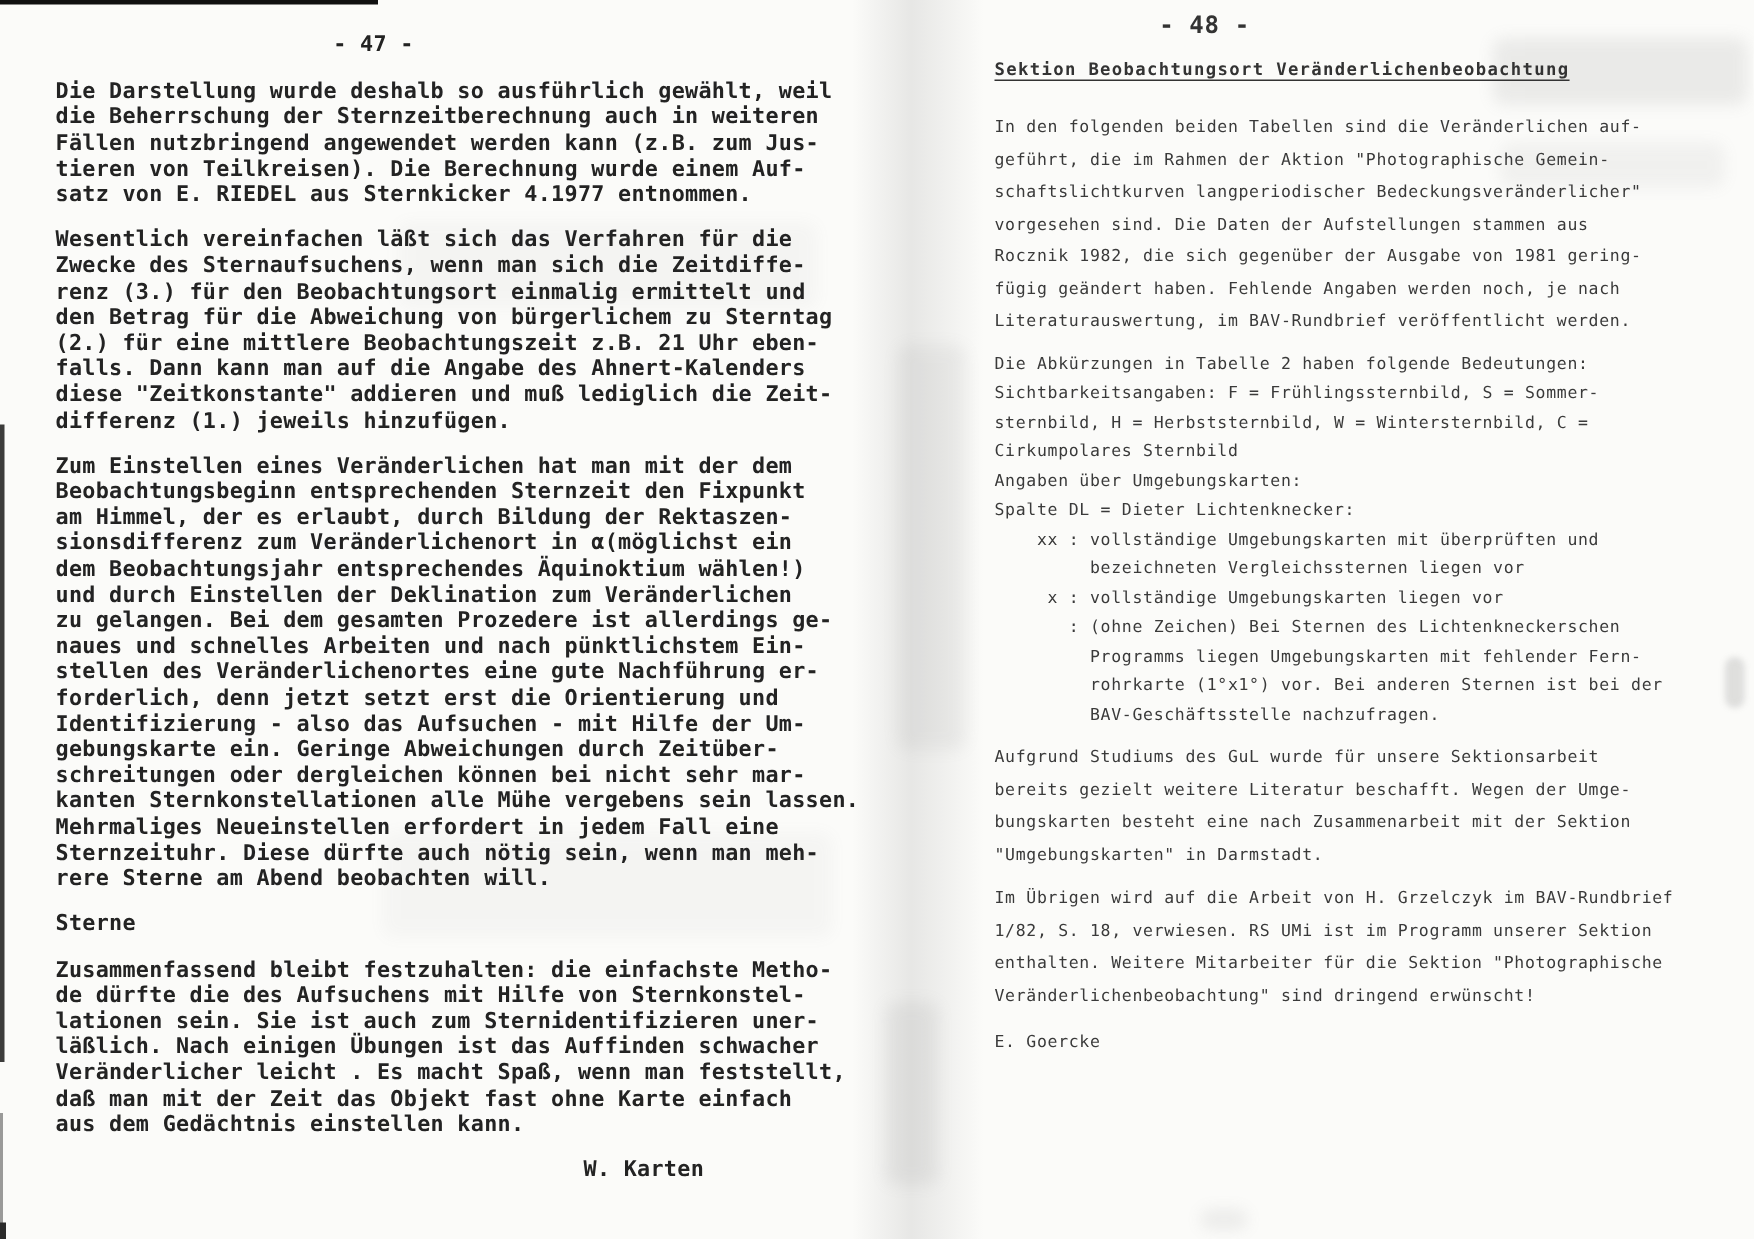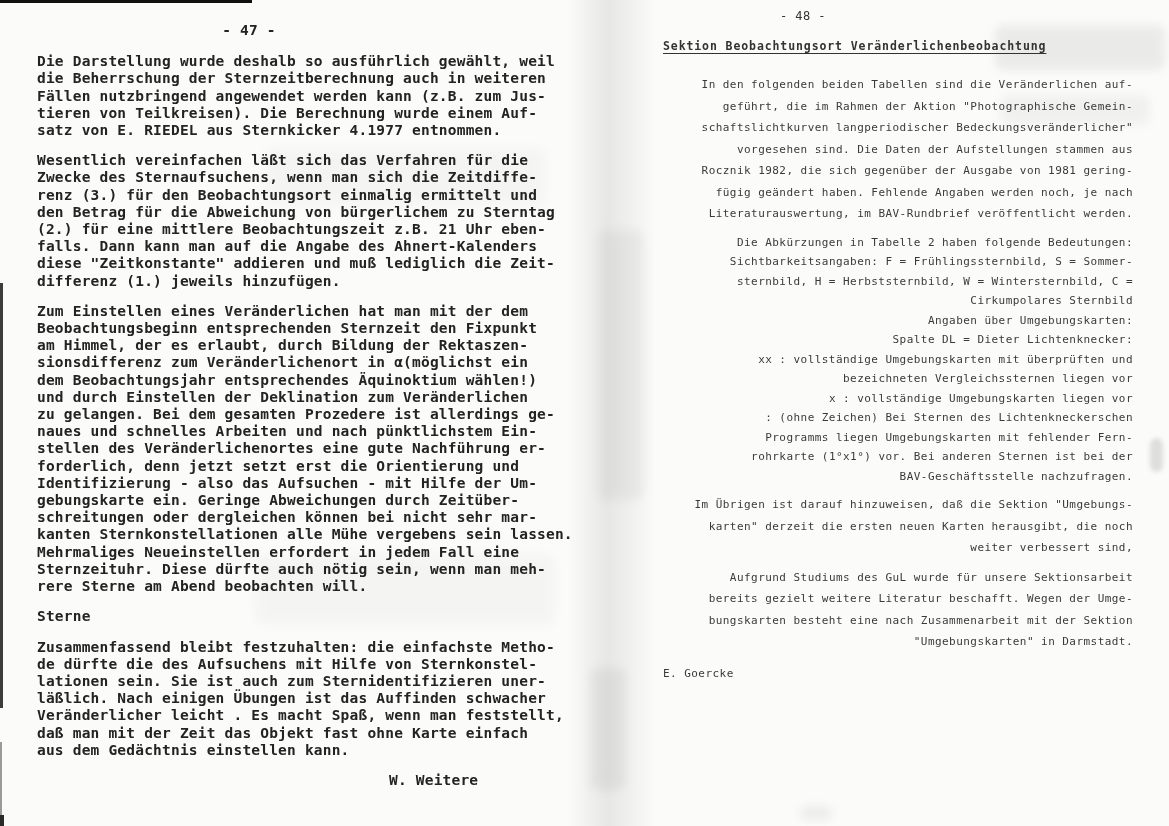--- a/index.html
+++ b/index.html
@@ -20,24 +20,24 @@
     color: #232323;
   }
   .page-right {
     left: 663px; top: 6px; width: 470px;
     font-weight: 400;
     font-size: 11px; line-height: 21.5px;
     letter-spacing: 0.45px;
     color: #3a3a3a;
   }
   .para { white-space: pre-wrap; margin: 12px 0 13px 0; }
-  .page-right .para { margin: 0 0 8px 0; text-align: right; }
+  .page-right .para { margin: 0 0 8px 0; }
   .pagenum { text-align: center; }
   .page-left .pagenum { transform: translateX(-62px); margin: 0 0 14px 0; }
-  .page-right .pagenum { transform: translateX(-95px); font-size: 12px; margin: 0 0 8px 0; color: #333; }
+  .page-right .pagenum { transform: translateX(-95px); font-size: 16px; margin: 0 0 8px 0; color: #333; font-weight: bold; }
   .heading {
     display: inline-block;
     text-decoration: underline;
     text-underline-offset: 3px;
     font-weight: 700;
     font-size: 11.5px;
     letter-spacing: 0.9px;
     color: #333;
     margin: 0 0 17px 0;
     white-space: pre-wrap;
@@ -119,21 +119,21 @@
 Sternzeituhr. Diese dürfte auch nötig sein, wenn man meh-
 rere Sterne am Abend beobachten will.</p>
     <p class="para subheading">Sterne</p>
     <p class="para">Zusammenfassend bleibt festzuhalten: die einfachste Metho-
 de dürfte die des Aufsuchens mit Hilfe von Sternkonstel-
 lationen sein. Sie ist auch zum Sternidentifizieren uner-
 läßlich. Nach einigen Übungen ist das Auffinden schwacher
 Veränderlicher leicht . Es macht Spaß, wenn man feststellt,
 daß man mit der Zeit das Objekt fast ohne Karte einfach
 aus dem Gedächtnis einstellen kann.</p>
-    <div class="sig-left">W. Weitere</div>
+    <div class="sig-left">W. Karten</div>
   </div>
 
   <div class="page page-right">
     <div class="pagenum">- 48 -</div>
     <div>
       <span class="heading">Sektion Beobachtungsort Veränderlichenbeobachtung</span>
     </div>
     <p class="para">In den folgenden beiden Tabellen sind die Veränderlichen auf-
 geführt, die im Rahmen der Aktion "Photographische Gemein-
 schaftslichtkurven langperiodischer Bedeckungsveränderlicher"
@@ -147,23 +147,24 @@
 Cirkumpolares Sternbild
 Angaben über Umgebungskarten:
 Spalte DL = Dieter Lichtenknecker:
     xx : vollständige Umgebungskarten mit überprüften und
          bezeichneten Vergleichssternen liegen vor
      x : vollständige Umgebungskarten liegen vor
        : (ohne Zeichen) Bei Sternen des Lichtenkneckerschen
          Programms liegen Umgebungskarten mit fehlender Fern-
          rohrkarte (1°x1°) vor. Bei anderen Sternen ist bei der
          BAV-Geschäftsstelle nachzufragen.</p>
-    <p class="para">Im Übrigen ist darauf hinzuweisen, daß die Sektion "Umgebungs-
-karten" derzeit die ersten neuen Karten herausgibt, die noch
-weiter verbessert sind,</p>
     <p class="para">Aufgrund Studiums des GuL wurde für unsere Sektionsarbeit
 bereits gezielt weitere Literatur beschafft. Wegen der Umge-
 bungskarten besteht eine nach Zusammenarbeit mit der Sektion
 "Umgebungskarten" in Darmstadt.</p>
+    <p class="para">Im Übrigen wird auf die Arbeit von H. Grzelczyk im BAV-Rundbrief
+1/82, S. 18, verwiesen. RS UMi ist im Programm unserer Sektion
+enthalten. Weitere Mitarbeiter für die Sektion "Photographische
+Veränderlichenbeobachtung" sind dringend erwünscht!</p>
     <div class="sig-right">E. Goercke</div>
   </div>
 
 </div>
 
 </body></html>

